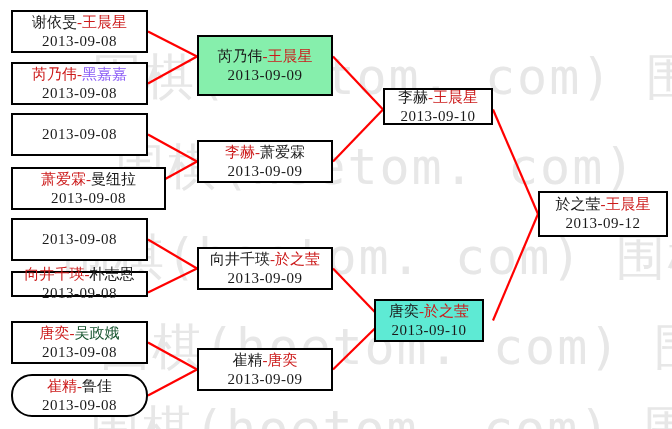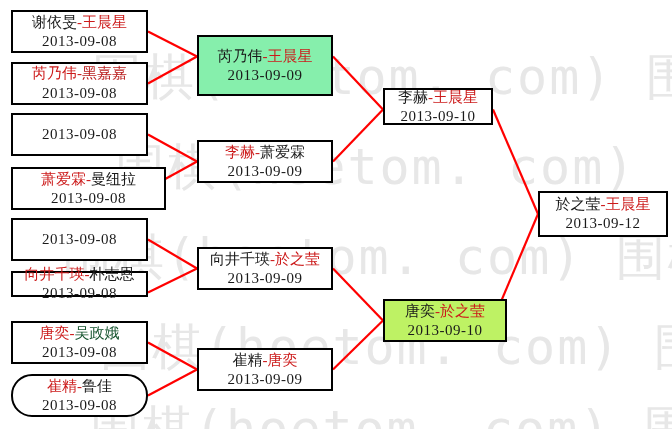--- a/index.html
+++ b/index.html
@@ -70,21 +70,21 @@
 <div class="watermark-row" style="top: 52px; left: 92px; color: rgb(231, 231, 231);">围棋(hoetom. com)  围棋(</div>
     <div class="watermark-row" style="top: 142px; left: 115px; color: rgb(231, 231, 231);">围棋(hoetom. com)  围棋(</div>
     <div class="watermark-row" style="top: 232px; left: 62px; color: rgb(231, 231, 231);">围棋(hoetom. com)  围棋(</div>
     <div class="watermark-row" style="top: 322px; left: 100px; color: rgb(231, 231, 231);">围棋(hoetom. com)  围棋(</div>
     <div class="watermark-row" style="top: 404px; left: 90px; color: rgb(231, 231, 231);">围棋(hoetom. com)  围棋(</div>
     <div class="match-box" style="left: 11px; top: 10px; width: 137px; height: 43px; border-color: rgb(0, 0, 0); background: rgb(255, 255, 255);">
       <div class="pairing-line"><span style="color: rgb(26, 26, 26);">谢依旻</span><span style="color: rgb(204, 26, 26);">-</span><span style="color: rgb(204, 26, 26);">王晨星</span></div>
       <div class="date-line" style="color: rgb(26, 26, 26);">2013-09-08</div>
     </div>
     <div class="match-box" style="left: 11px; top: 62px; width: 137px; height: 43px; border-color: rgb(0, 0, 0); background: rgb(255, 255, 255);">
-      <div class="pairing-line"><span style="color: rgb(204, 26, 26);">芮乃伟</span><span style="color: rgb(204, 26, 26);">-</span><span style="color: #b91c1c; font-family: Liberation Mono, monospace;">黑嘉嘉</span></div>
+      <div class="pairing-line"><span style="color: rgb(204, 26, 26);">芮乃伟</span><span style="color: rgb(204, 26, 26);">-</span><span style="color: #8b5cf6;">黑嘉嘉</span></div>
       <div class="date-line" style="color: rgb(26, 26, 26);">2013-09-08</div>
     </div>
     <div class="match-box" style="left: 11px; top: 113px; width: 137px; height: 43px; border-color: rgb(0, 0, 0); background: rgb(255, 255, 255);">
       <div class="date-line" style="color: rgb(26, 26, 26);">2013-09-08</div>
     </div>
     <div class="match-box" style="left: 11px; top: 167px; width: 155px; height: 43px; border-color: rgb(0, 0, 0); background: rgb(255, 255, 255);">
       <div class="pairing-line"><span style="color: rgb(204, 26, 26);">萧爱霖</span><span style="color: rgb(204, 26, 26);">-</span><span style="color: rgb(26, 26, 26);">曼纽拉</span></div>
       <div class="date-line" style="color: rgb(26, 26, 26);">2013-09-08</div>
     </div>
     <div class="match-box" style="left: 11px; top: 218px; width: 137px; height: 43px; border-color: rgb(0, 0, 0); background: rgb(255, 255, 255);">
@@ -115,21 +115,21 @@
       <div class="date-line" style="color: rgb(26, 26, 26);">2013-09-09</div>
     </div>
     <div class="match-box" style="left: 197px; top: 348px; width: 136px; height: 43px; border-color: rgb(0, 0, 0); background: rgb(255, 255, 255);">
       <div class="pairing-line"><span style="color: rgb(26, 26, 26);">崔精</span><span style="color: rgb(204, 26, 26);">-</span><span style="color: rgb(204, 26, 26);">唐奕</span></div>
       <div class="date-line" style="color: rgb(26, 26, 26);">2013-09-09</div>
     </div>
     <div class="match-box" style="left: 383px; top: 88px; width: 110px; height: 37px; border-color: rgb(0, 0, 0); background: rgb(255, 255, 255);">
       <div class="pairing-line"><span style="color: rgb(26, 26, 26);">李赫</span><span style="color: rgb(204, 26, 26);">-</span><span style="color: rgb(204, 26, 26);">王晨星</span></div>
       <div class="date-line" style="color: rgb(26, 26, 26);">2013-09-10</div>
     </div>
-    <div class="match-box" style="left: 383px; top: 299px; width: 124px; height: 43px; border-color: rgb(0, 0, 0); background: #bef264;">
+    <div class="match-box" style="left: 374px; top: 299px; width: 110px; height: 43px; border-color: rgb(0, 0, 0); background: #5eead4;">
       <div class="pairing-line"><span style="color: rgb(26, 26, 26);">唐奕</span><span style="color: rgb(204, 26, 26);">-</span><span style="color: rgb(204, 26, 26);">於之莹</span></div>
       <div class="date-line" style="color: rgb(26, 26, 26);">2013-09-10</div>
     </div>
     <div class="match-box" style="left: 538px; top: 191px; width: 130px; height: 46px; border-color: rgb(0, 0, 0); background: rgb(255, 255, 255);">
       <div class="pairing-line"><span style="color: rgb(26, 26, 26);">於之莹</span><span style="color: rgb(204, 26, 26);">-</span><span style="color: rgb(204, 26, 26);">王晨星</span></div>
       <div class="date-line" style="color: rgb(26, 26, 26);">2013-09-12</div>
     </div>
   </div>
 
 </body></html>

